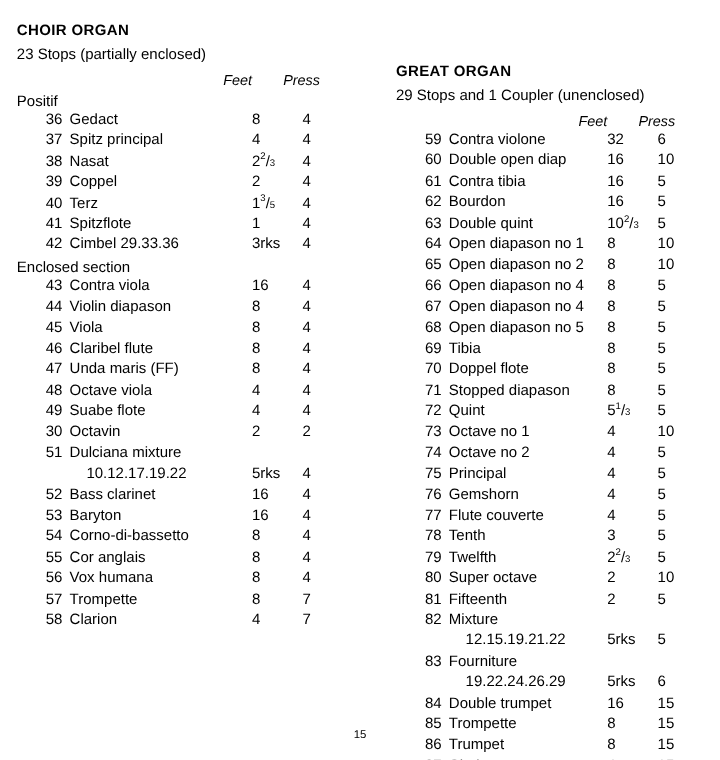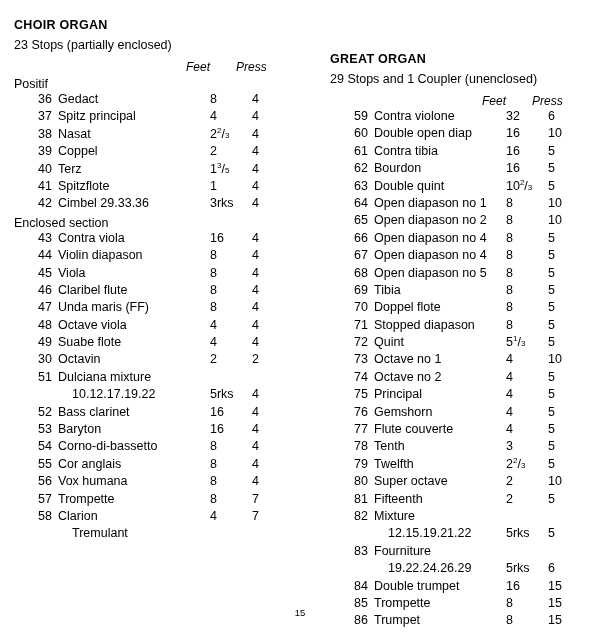--- a/index.html
+++ b/index.html
@@ -268,26 +268,20 @@
           <span class="name">Trompette</span>
           <span class="feet">8</span>
           <span class="press">7</span>
         </div>
         <div class="stop-row">
           <span class="num">58</span>
           <span class="name">Clarion</span>
           <span class="feet">4</span>
           <span class="press">7</span>
         </div>
-        <div class="stop-row cont-row">
-          <span class="num"></span>
-          <span class="name">Tremulant</span>
-          <span class="feet"></span>
-          <span class="press"></span>
-        </div>
       </div>
   </div>
 
   <div class="column col-right">
     <div class="col-title">GREAT ORGAN</div>
     <div class="col-sub">29 Stops and 1 Coupler (unenclosed)</div>
     <div class="hdr-row">
       <span class="hdr-feet">Feet</span>
       <span class="hdr-press">Press</span>
     </div>

